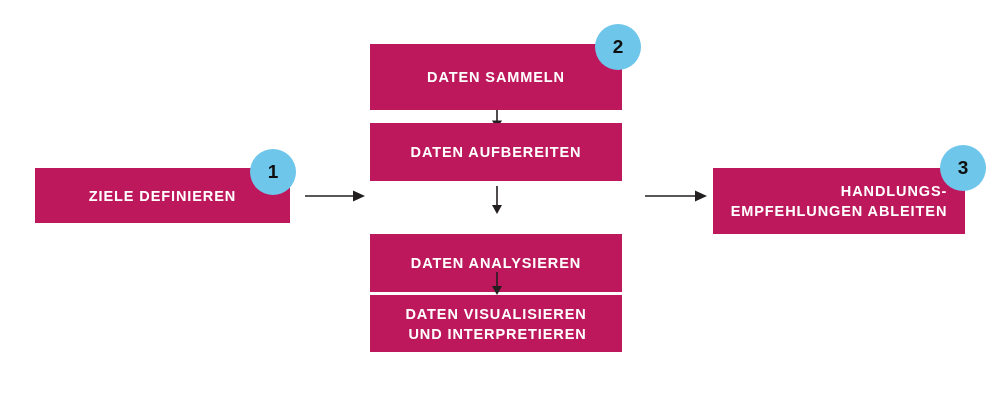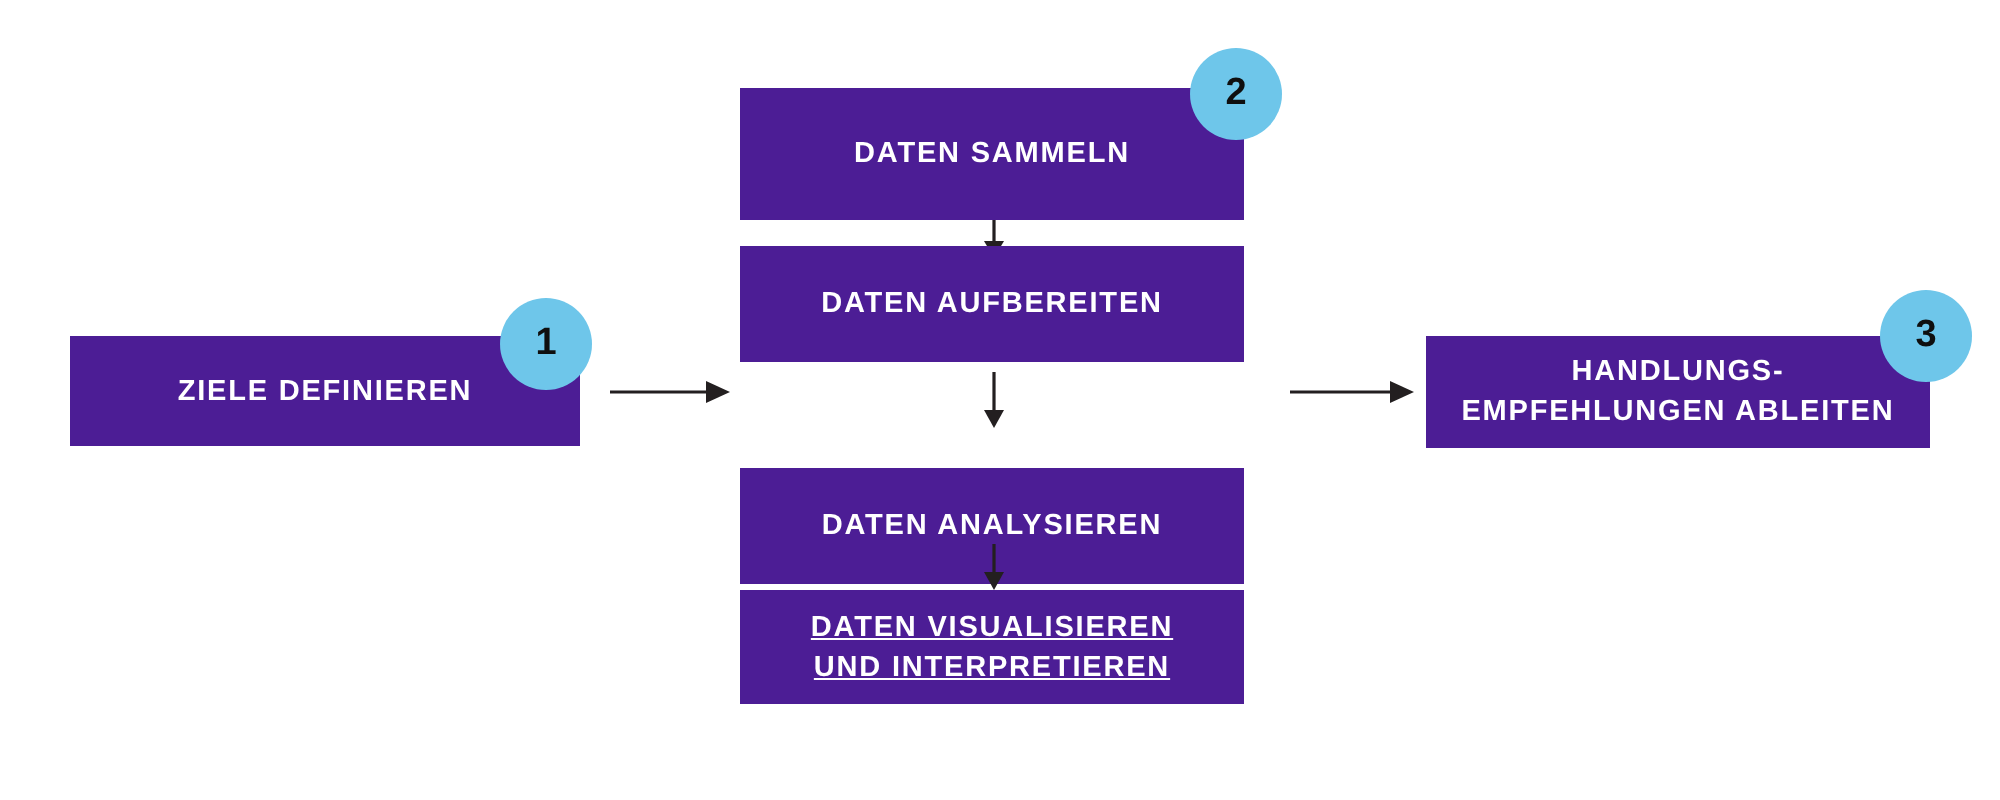--- a/index.html
+++ b/index.html
@@ -13,26 +13,26 @@
   }
   #canvas {
     position: relative;
     width: 1000px;
     height: 400px;
     background: #ffffff;
     overflow: hidden;
   }
   .node {
     position: absolute;
-    background: #4c1d95;
+    background: #be185d;
     color: #ffffff;
     display: flex;
     align-items: center;
     justify-content: center;
-    text-align: center;
+    text-align: right;
     box-sizing: border-box;
     padding: 4px 10px;
   }
   .node .node-label {
     font-size: 14.5px;
     font-weight: bold;
     letter-spacing: 0.9px;
     line-height: 1.38;
     text-transform: uppercase;
     white-space: pre-line;
@@ -103,31 +103,31 @@
 
   <div class="node" style="left:370px; top:214px; width:252px; height:58px;margin-top:20px;">
     <span class="node-label">DATEN ANALYSIEREN</span>
   </div>
 
   <svg class="arrow-svg" style="left:489px; top:272px;" width="16" height="23" viewBox="0 0 16 23">
     <line class="arrow-line" x1="8" y1="0" x2="8" y2="16"></line>
     <polygon class="arrow-head" points="3,14 13,14 8,23"></polygon>
   </svg>
 
-  <div class="node" style="left:370px; top:295px; width:252px; height:57px;text-decoration:underline;">
+  <div class="node" style="left:370px; top:295px; width:252px; height:57px;">
     <span class="node-label">DATEN VISUALISIEREN
 UND INTERPRETIEREN</span>
   </div>
 
   <svg class="arrow-svg" style="left:645px; top:188px;" width="64" height="16" viewBox="0 0 64 16">
     <line class="arrow-line" x1="0" y1="8" x2="52" y2="8"></line>
     <polygon class="arrow-head" points="50,2.5 62,8 50,13.5"></polygon>
   </svg>
 
-  <div class="node" style="left:713px; top:168px; width:252px; height:56px;">
+  <div class="node" style="left:713px; top:168px; width:252px; height:66px;">
     <span class="node-label">HANDLUNGS-
 EMPFEHLUNGEN ABLEITEN</span>
   </div>
   <div class="badge" style="left:940px; top:145px;">
     <span>3</span>
   </div>
 
 </div>
 
 </body></html>

